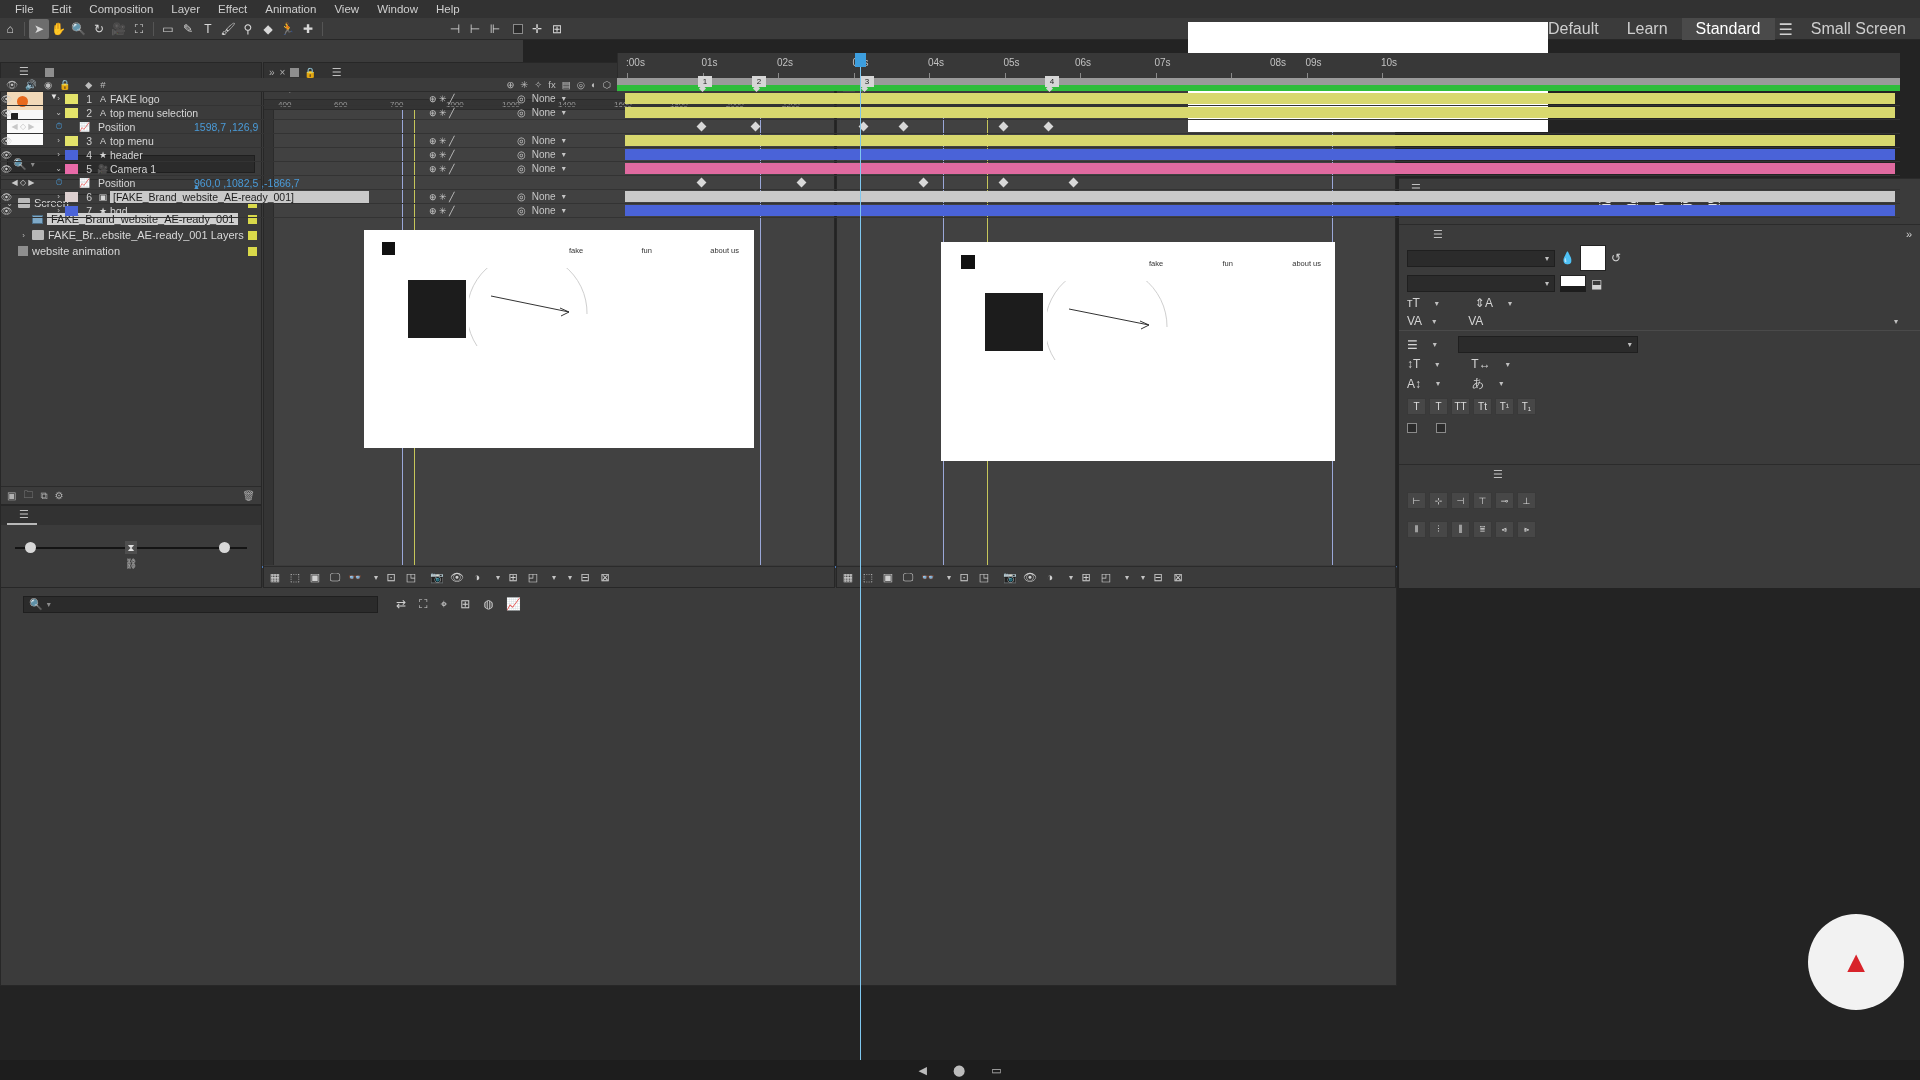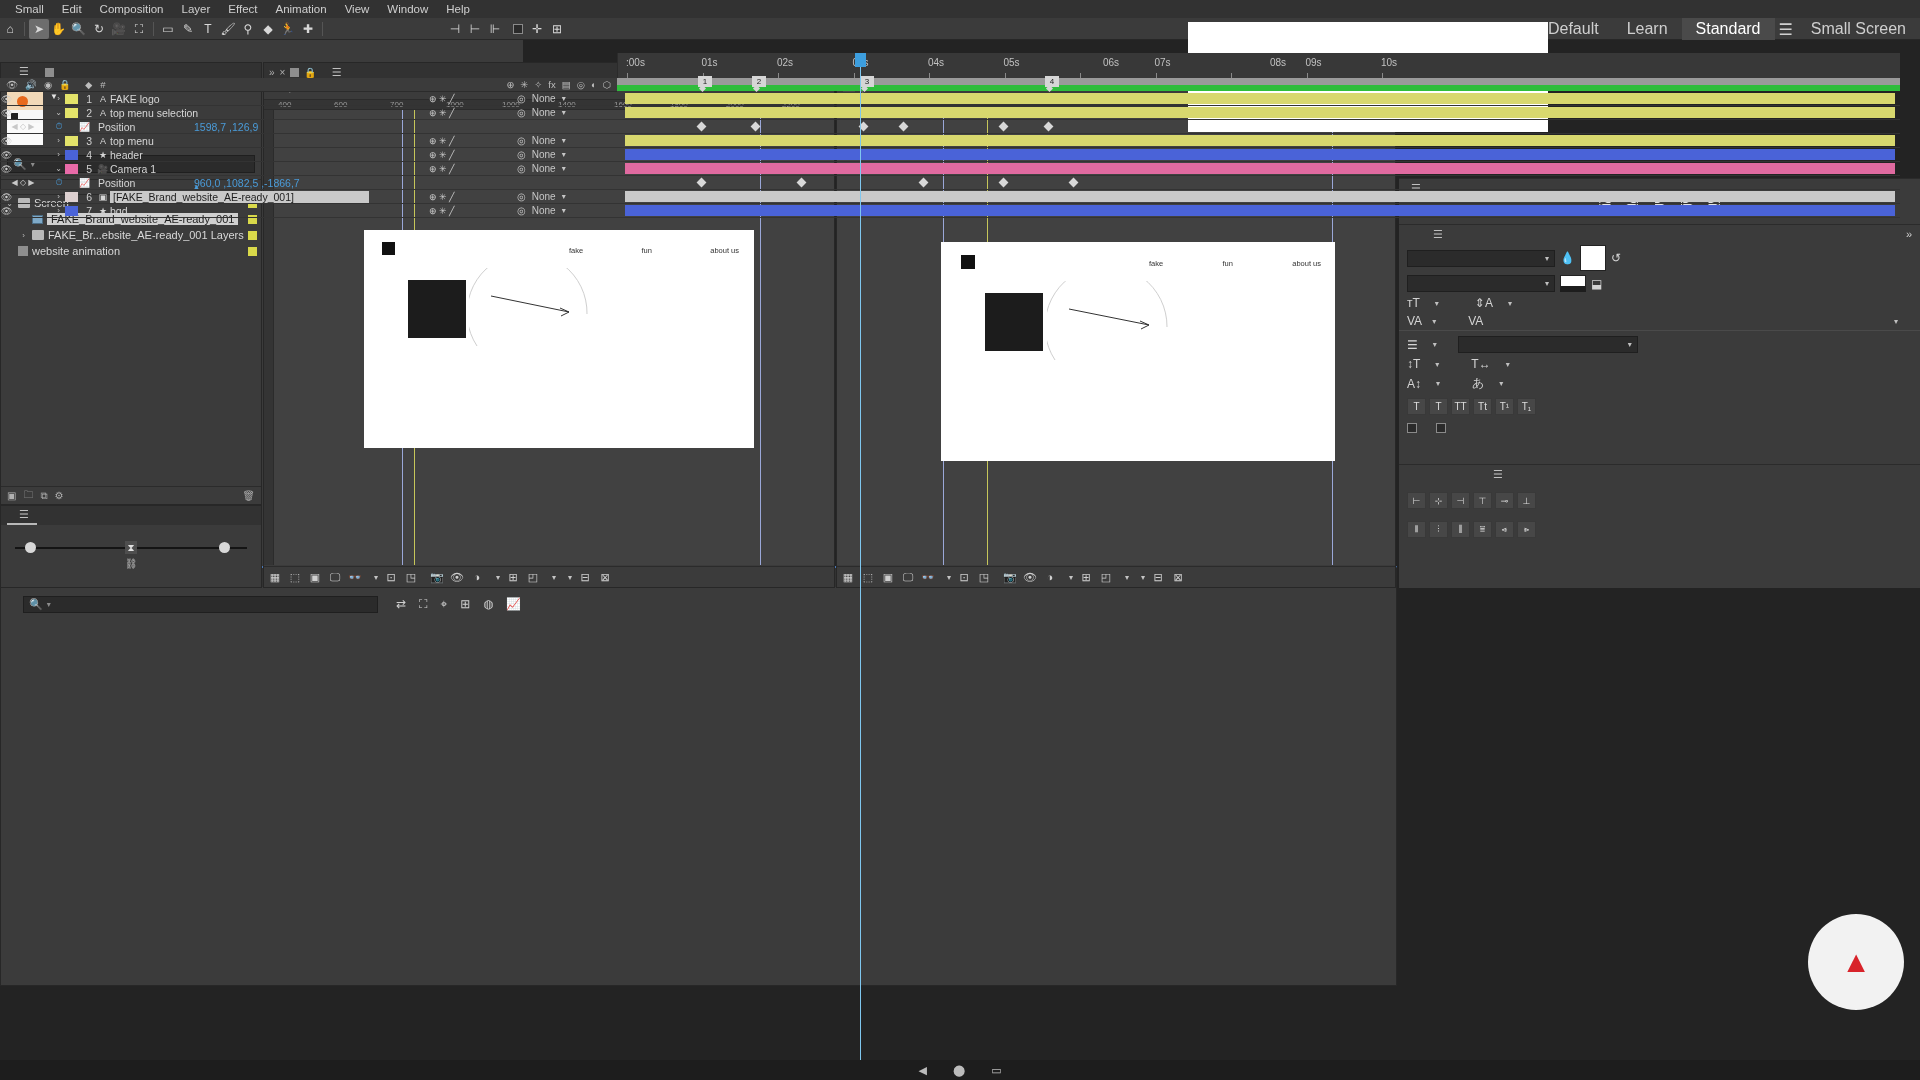--- a/index.html
+++ b/index.html
@@ -229,21 +229,21 @@
   .taskbar { position:absolute; left:0; bottom:0; width:1920px; height:20px; background:#1d1d1d;
     display:flex; align-items:center; justify-content:center; gap:26px; color:#bbb; font-size:11px;}
 </style>
 </head>
 <body>
 
 <div id="app">
 
 
   <div class="menubar" id="menubar">
-      <span>Small</span>
+      <span>File</span>
       <span>Edit</span>
       <span>Composition</span>
       <span>Layer</span>
       <span>Effect</span>
       <span>Animation</span>
       <span>View</span>
       <span>Window</span>
       <span>Help</span>
     </div>
 
@@ -744,21 +744,21 @@
         <i style="left: 83.5px;">01s</i>
         <span class="tick" style="left: 84.5px;"></span>
         <i style="left: 159px;">02s</i>
         <span class="tick" style="left: 160px;"></span>
         <i style="left: 234.5px;">03s</i>
         <span class="tick" style="left: 235.5px;"></span>
         <i style="left: 310px;">04s</i>
         <span class="tick" style="left: 311px;"></span>
         <i style="left: 385.5px;">05s</i>
         <span class="tick" style="left: 386.5px;"></span>
-        <i style="left: 485px;">06s</i>
+        <i style="left: 457px;">06s</i>
         <span class="tick" style="left: 462px;"></span>
         <i style="left: 536.5px;">07s</i>
         <span class="tick" style="left: 537.5px;"></span>
         <i style="left: 612px; margin-left: 40px;">08s</i>
         <span class="tick" style="left: 613px;"></span>
         <i style="left: 687.5px;">09s</i>
         <span class="tick" style="left: 688.5px;"></span>
         <i style="left: 763px;">10s</i>
         <span class="tick" style="left: 764px;"></span>
       </div>

